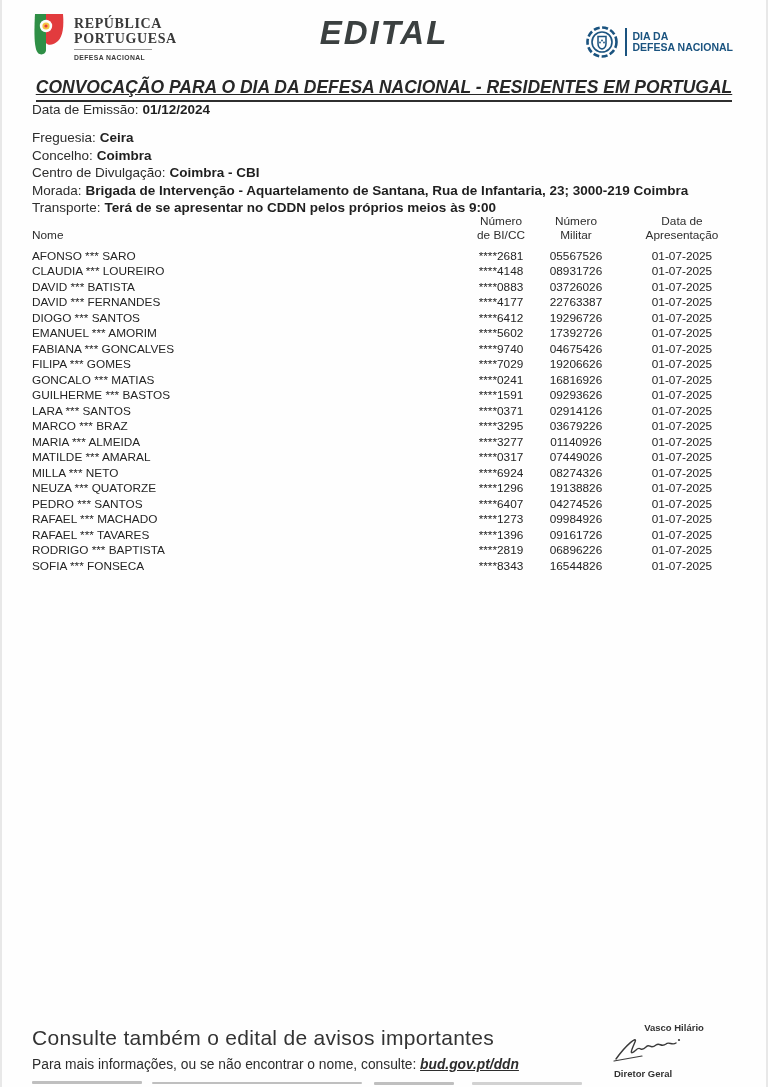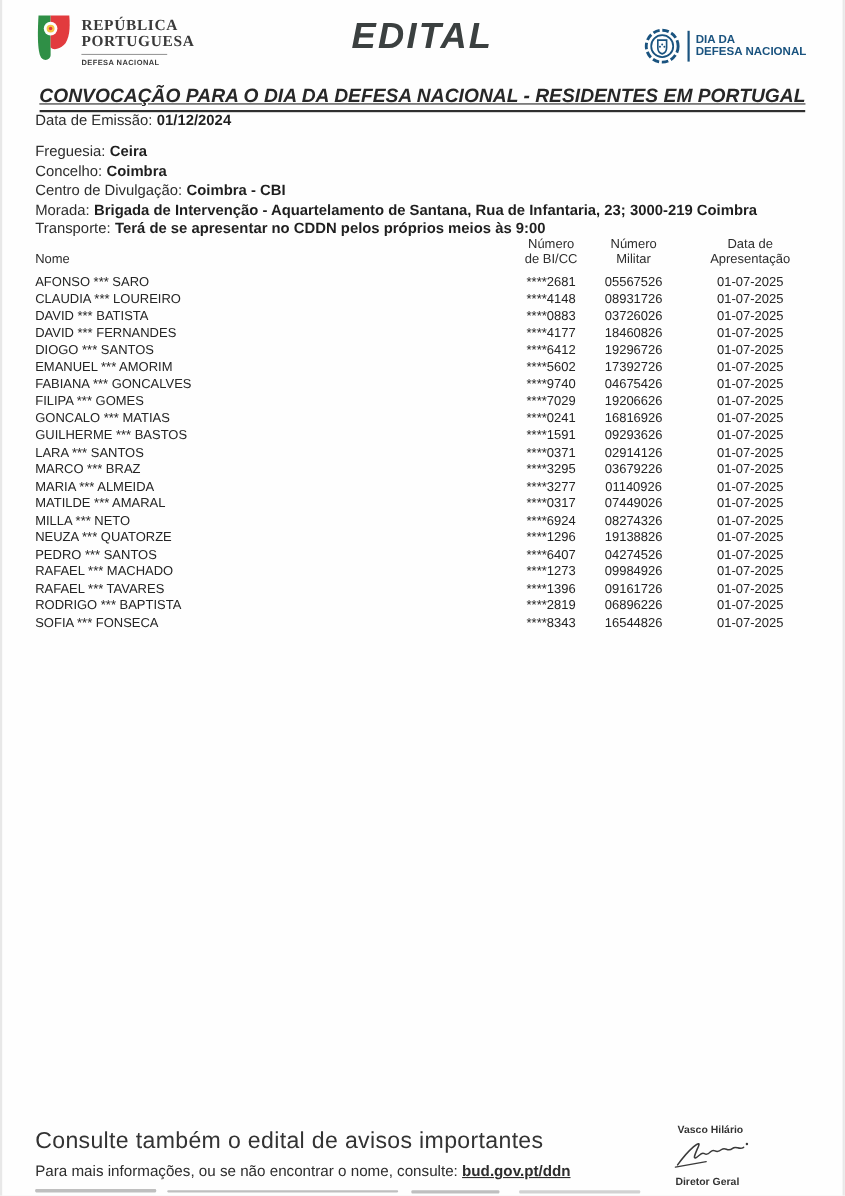--- a/index.html
+++ b/index.html
@@ -32,23 +32,23 @@
   .c0 { width:435px; text-align:left; }
   .c1 { width:68px; text-align:center; }
   .c2 { width:82px; text-align:center; }
   .c3 { width:130px; text-align:center; }
   .th { white-space:pre-line; line-height:13.5px; }
   .tcell { color:#242424; }
 
   
   .foot-big { position:absolute; left:30px; top:1026px; font-size:21px; color:#333; letter-spacing:.3px; }
   .foot-small { position:absolute; left:30px; top:1057px; font-size:13.8px; color:#2d2d2d; }
-  .foot-link { font-weight:700; text-decoration:underline; color:#2d2d2d; cursor:pointer; }
+  .foot-link { font-weight:700; text-decoration:underline; color:#2d2d2d; cursor:pointer;font-style:italic; }
   .sig { position:absolute; left:610px; top:1022px; width:120px; }
-  .sig-name { font-size:9.5px; font-weight:700; color:#333; margin-left:4px; }
+  .sig-name { font-size:9.5px; font-weight:700; color:#333; margin-left:4px;text-align:center; }
   .sig-role { font-size:9.5px; font-weight:700; color:#333; margin-left:2px; margin-top:1px; }
 
   
   .scan-bar { position:absolute; top:1081px; left:0; height:3px; }
   .seg { position:absolute; top:0; height:2.5px; background:#bfbfbf; border-radius:1px; }
 </style>
 </head>
 <body>
 
 <div class="page">
@@ -126,21 +126,21 @@
         </div>
         <div class="trow">
           <div class="tcell c0">DAVID *** BATISTA</div>
           <div class="tcell c1">****0883</div>
           <div class="tcell c2">03726026</div>
           <div class="tcell c3">01-07-2025</div>
         </div>
         <div class="trow">
           <div class="tcell c0">DAVID *** FERNANDES</div>
           <div class="tcell c1">****4177</div>
-          <div class="tcell c2">18460826</div>
+          <div class="tcell c2">22763387</div>
           <div class="tcell c3">01-07-2025</div>
         </div>
         <div class="trow">
           <div class="tcell c0">DIOGO *** SANTOS</div>
           <div class="tcell c1">****6412</div>
           <div class="tcell c2">19296726</div>
           <div class="tcell c3">01-07-2025</div>
         </div>
         <div class="trow">
           <div class="tcell c0">EMANUEL *** AMORIM</div>

